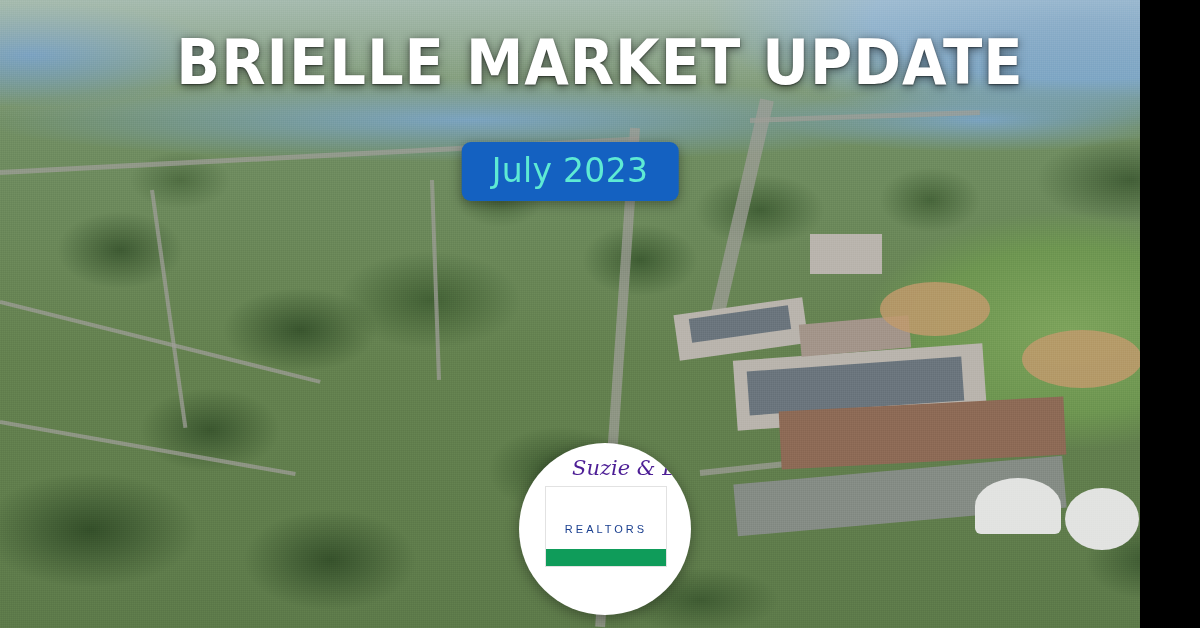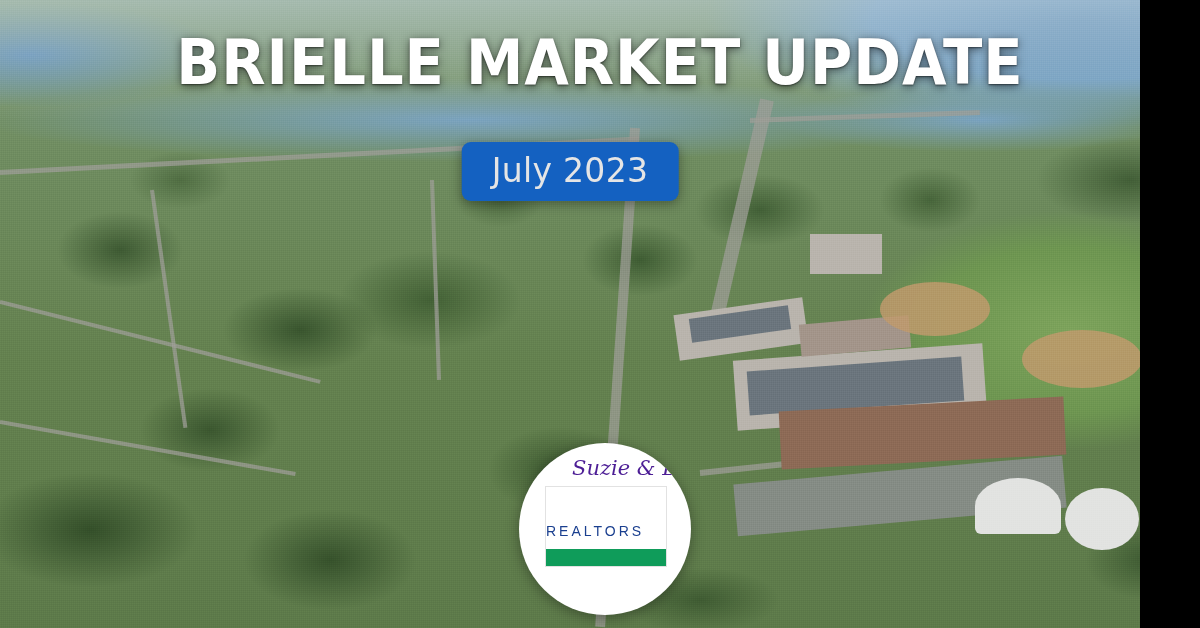--- a/index.html
+++ b/index.html
@@ -100,21 +100,21 @@
     text-shadow: 0 2px 10px rgba(0,0,0,0.55), 0 1px 2px rgba(0,0,0,0.5);
   }
 
   
   .date-badge {
     position: absolute;
     left: 50%;
     transform: translateX(-50%);
     top: 142px;
     background: #1461c1;
-    color: #e5e5e5;
+    color: #5eead4;
     border-radius: 9px;
     padding: 9px 30px 11px;
     font-family: "DejaVu Sans", sans-serif;
     font-size: 33px;
     font-weight: normal;
     letter-spacing: .3px;
     box-shadow: 0 3px 12px rgba(0,0,0,0.35);
     white-space: nowrap;
   }
 
@@ -161,23 +161,23 @@
     font-weight: bold;
     font-size: 19px;
     color: #1a3f8f;
     letter-spacing: -.3px;
   }
   .logo-realtors {
     position: absolute;
     top: 36px;
     left: 0;
     width: 120px;
-    text-align: left;
+    text-align: center;
     font-family: "Liberation Sans", sans-serif;
-    font-size: 14px;
+    font-size: 11px;
     letter-spacing: 3px;
     color: #1a3f8f;
   }
   .logo-green {
     position: absolute;
     left: 0;
     bottom: 0;
     width: 120px;
     height: 17px;
     background: #0f9c5a;

